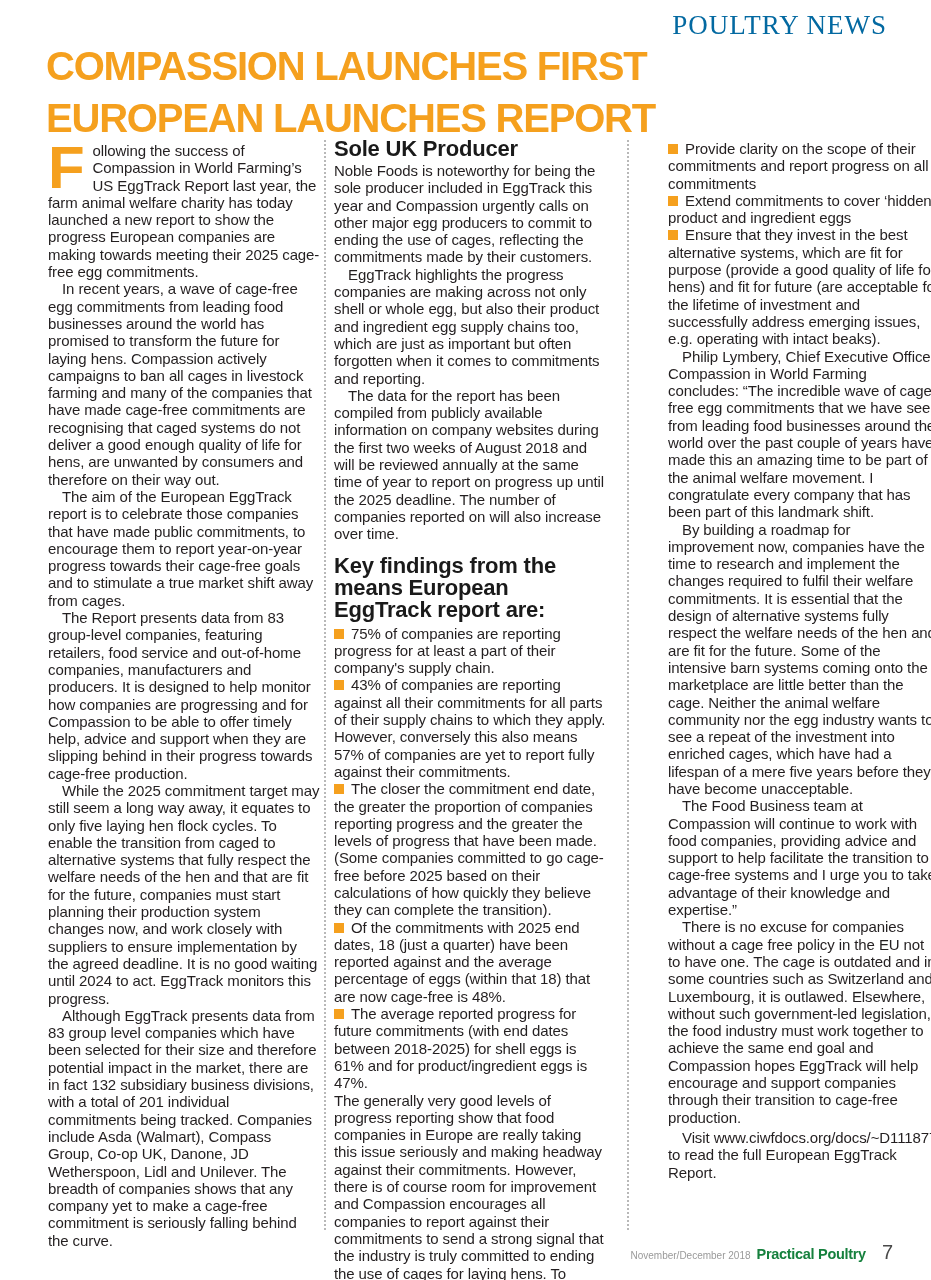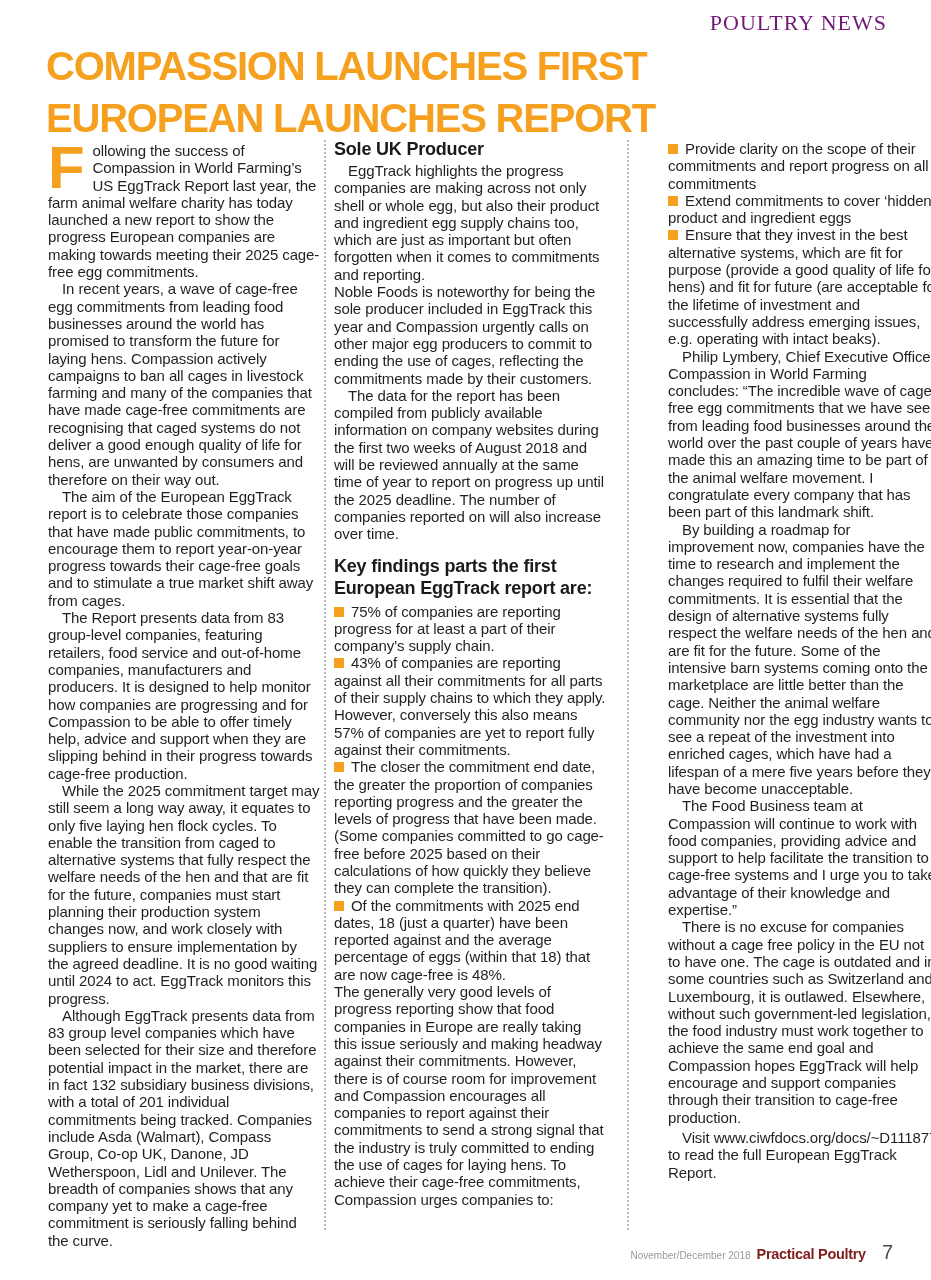--- a/index.html
+++ b/index.html
@@ -4,21 +4,21 @@
 <style>
   html,body{margin:0;padding:0;background:#e8e8e8;}
   .page{
     position:relative;width:931px;height:1280px;margin:0 auto;
     background:#ffffff;overflow:hidden;
     font-family:"Liberation Sans", sans-serif;color:#231f20;
   }
   .masthead{
     position:absolute;top:10px;right:44px;
     font-family:"Liberation Serif", serif;
-    font-size:22px;letter-spacing:1px;color:#701a75;
+    font-size:27px;letter-spacing:1px;color:#0369a1;
   }
   .headline{
     position:absolute;top:40px;left:46px;width:880px;
     font-weight:700;font-size:40px;line-height:52px;letter-spacing:-1.2px;
     color:#f5a01e;white-space:nowrap;
   }
   .col{position:absolute;top:142px;width:272px;}
   .col1{left:48px;}
   .col2{left:334px;top:138px;}
   .col3{left:668px;top:140px;}
@@ -28,35 +28,35 @@
   }
   .div1{left:324px;}
   .div2{left:627px;}
   p.body{margin:0;font-size:15px;line-height:17.3px;letter-spacing:-0.1px;}
   p.indent{text-indent:14px;}
   .dropcap{
     float:left;font-size:60px;line-height:48px;font-weight:700;
     color:#f5a01e;padding:2px 8px 0 0;
   }
   h2.section{
-    margin:0 0 2px 0;font-size:18px;line-height:22px;color:#1a1a1a;
+    margin:0 0 2px 0;font-size:22px;line-height:22px;color:#1a1a1a;
     letter-spacing:-0.2px;
   }
   h2.findings{margin:12px 0 4px 0;}
   p.bullet .sq{
     display:inline-block;width:10px;height:10px;background:#f5a01e;
     margin-right:7px;
   }
   p.spacer-before{margin-top:3px;}
   .footer{
     position:absolute;right:38px;bottom:16px;
     display:flex;align-items:baseline;
   }
   .footer .issue{font-size:10px;color:#9a9a9a;}
-  .footer .mag{font-size:14.5px;font-weight:700;color:#7f1d1d;margin-left:6px;letter-spacing:-0.3px;}
+  .footer .mag{font-size:14.5px;font-weight:700;color:#15803d;margin-left:6px;letter-spacing:-0.3px;}
   .footer .pagenum{font-size:20px;color:#4a4a4a;margin-left:16px;}
 </style>
 </head>
 <body>
 
 <div class="page">
 
   <div class="masthead">POULTRY NEWS</div>
 
   <div class="headline">
@@ -71,28 +71,29 @@
     <p class="body"><span class="dropcap">F</span><span>ollowing the success of Compassion in World Farming’s US EggTrack Report last year, the farm animal welfare charity has today launched a new report to show the progress European companies are making towards meeting their 2025 cage-free egg commitments.</span></p>
     <p class="body indent">In recent years, a wave of cage-free egg commitments from leading food businesses around the world has promised to transform the future for laying hens. Compassion actively campaigns to ban all cages in livestock farming and many of the companies that have made cage-free commitments are recognising that caged systems do not deliver a good enough quality of life for hens, are unwanted by consumers and therefore on their way out.</p>
     <p class="body indent">The aim of the European EggTrack report is to celebrate those companies that have made public commitments, to encourage them to report year-on-year progress towards their cage-free goals and to stimulate a true market shift away from cages.</p>
     <p class="body indent">The Report presents data from 83 group-level companies, featuring retailers, food service and out-of-home companies, manufacturers and producers. It is designed to help monitor how companies are progressing and for Compassion to be able to offer timely help, advice and support when they are slipping behind in their progress towards cage-free production.</p>
     <p class="body indent">While the 2025 commitment target may still seem a long way away, it equates to only five laying hen flock cycles. To enable the transition from caged to alternative systems that fully respect the welfare needs of the hen and that are fit for the future, companies must start planning their production system changes now, and work closely with suppliers to ensure implementation by the agreed deadline. It is no good waiting until 2024 to act. EggTrack monitors this progress.</p>
     <p class="body indent">Although EggTrack presents data from 83 group level companies which have been selected for their size and therefore potential impact in the market, there are in fact 132 subsidiary business divisions, with a total of 201 individual commitments being tracked. Companies include Asda (Walmart), Compass Group, Co-op UK, Danone, JD Wetherspoon, Lidl and Unilever. The breadth of companies shows that any company yet to make a cage-free commitment is seriously falling behind the curve.</p>
   </div>
 
   <div class="col col2">
     <h2 class="section">Sole UK Producer</h2>
+    <p class="body">Noble Foods is noteworthy for being the sole producer included in EggTrack this year and Compassion urgently calls on other major egg producers to commit to ending the use of cages, reflecting the commitments made by their customers.</p>
     <p class="body indent">EggTrack highlights the progress companies are making across not only shell or whole egg, but also their product and ingredient egg supply chains too, which are just as important but often forgotten when it comes to commitments and reporting.</p>
-    <p class="body">Noble Foods is noteworthy for being the sole producer included in EggTrack this year and Compassion urgently calls on other major egg producers to commit to ending the use of cages, reflecting the commitments made by their customers.</p>
     <p class="body indent">The data for the report has been compiled from publicly available information on company websites during the first two weeks of August 2018 and will be reviewed annually at the same time of year to report on progress up until the 2025 deadline. The number of companies reported on will also increase over time.</p>
-    <h2 class="section findings">Key findings parts the first European EggTrack report are:</h2>
+    <h2 class="section findings">Key findings from the means European EggTrack report are:</h2>
     <p class="body bullet"><span class="sq"></span><span>75% of companies are reporting progress for at least a part of their company's supply chain.</span></p>
     <p class="body bullet"><span class="sq"></span><span>43% of companies are reporting against all their commitments for all parts of their supply chains to which they apply. However, conversely this also means 57% of companies are yet to report fully against their commitments.</span></p>
     <p class="body bullet"><span class="sq"></span><span>The closer the commitment end date, the greater the proportion of companies reporting progress and the greater the levels of progress that have been made. (Some companies committed to go cage-free before 2025 based on their calculations of how quickly they believe they can complete the transition).</span></p>
     <p class="body bullet"><span class="sq"></span><span>Of the commitments with 2025 end dates, 18 (just a quarter) have been reported against and the average percentage of eggs (within that 18) that are now cage-free is 48%.</span></p>
+    <p class="body bullet"><span class="sq"></span><span>The average reported progress for future commitments (with end dates between 2018-2025) for shell eggs is 61% and for product/ingredient eggs is 47%.</span></p>
     <p class="body">The generally very good levels of progress reporting show that food companies in Europe are really taking this issue seriously and making headway against their commitments. However, there is of course room for improvement and Compassion encourages all companies to report against their commitments to send a strong signal that the industry is truly committed to ending the use of cages for laying hens. To achieve their cage-free commitments, Compassion urges companies to:</p>
   </div>
 
   <div class="col col3">
     <p class="body bullet"><span class="sq"></span><span>Provide clarity on the scope of their commitments and report progress on all commitments</span></p>
     <p class="body bullet"><span class="sq"></span><span>Extend commitments to cover ‘hidden’ product and ingredient eggs</span></p>
     <p class="body bullet"><span class="sq"></span><span>Ensure that they invest in the best alternative systems, which are fit for purpose (provide a good quality of life for hens) and fit for future (are acceptable for the lifetime of investment and successfully address emerging issues, e.g. operating with intact beaks).</span></p>
     <p class="body indent">Philip Lymbery, Chief Executive Officer, Compassion in World Farming concludes: “The incredible wave of cage-free egg commitments that we have seen from leading food businesses around the world over the past couple of years have made this an amazing time to be part of the animal welfare movement. I congratulate every company that has been part of this landmark shift.</p>
     <p class="body indent">By building a roadmap for improvement now, companies have the time to research and implement the changes required to fulfil their welfare commitments. It is essential that the design of alternative systems fully respect the welfare needs of the hen and are fit for the future. Some of the intensive barn systems coming onto the marketplace are little better than the cage. Neither the animal welfare community nor the egg industry wants to see a repeat of the investment into enriched cages, which have had a lifespan of a mere five years before they have become unacceptable.</p>
     <p class="body indent">The Food Business team at Compassion will continue to work with food companies, providing advice and support to help facilitate the transition to cage-free systems and I urge you to take advantage of their knowledge and expertise.”</p>

